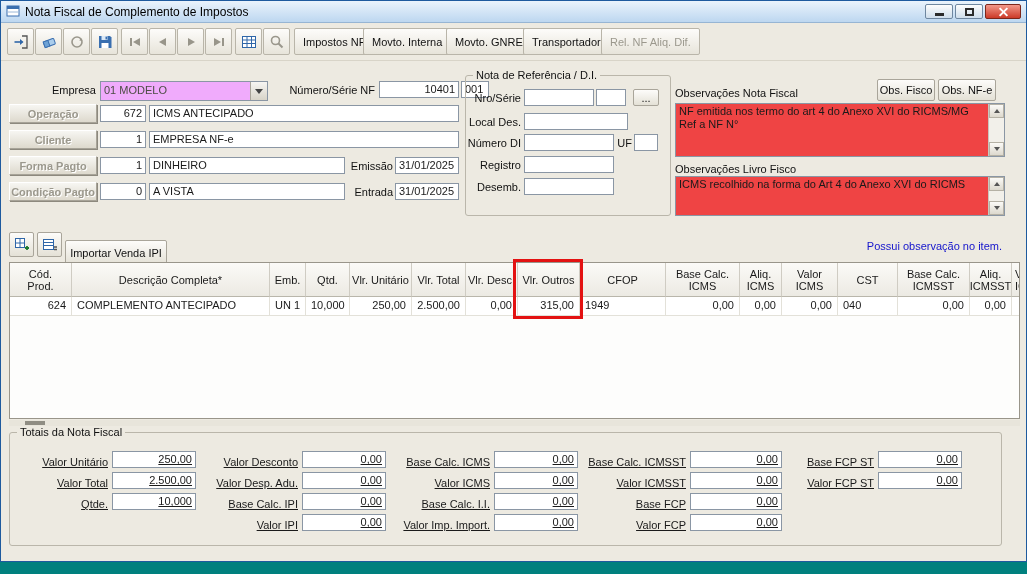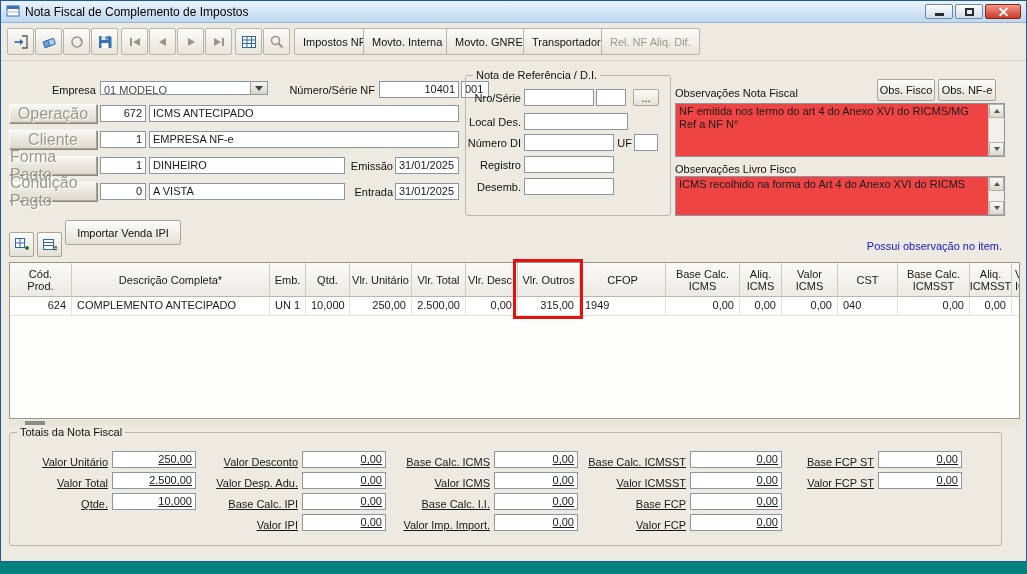--- a/index.html
+++ b/index.html
@@ -52,23 +52,23 @@
     position: absolute; height: 17px; background: #fff; border: 1px solid #8a96a4;
     font-size: 11px; line-height: 15px; padding: 0 3px; white-space: nowrap; overflow: hidden;
   }
   .fld.r { text-align: right; padding-left: 7px; }
   .btn3d {
     position: absolute; height: 19px; border: 1px solid #a7a398;
     border-top-color: #fff; border-left-color: #fff;
     background: linear-gradient(#f7f6f2, #ddd9cd);
     box-shadow: 1px 1px 0 #8d897e;
     color: #9b988d; text-shadow: 1px 1px 0 #ffffff;
-    display: flex; align-items: center; justify-content: center; font-size: 16px;
-  }
-  .combo { position: absolute; height: 14px; background: #ffffff; border: 1px solid #8a96a4; display: flex; }
+    display: flex; align-items: center; justify-content: center; font-size: 11px; font-weight: bold;
+  }
+  .combo { position: absolute; height: 20px; background: #f0abfc; border: 1px solid #8a96a4; display: flex; }
   .combo .cval { flex: 1; line-height: 16px; padding: 0 3px; color: #4c4c44; overflow: hidden; white-space: nowrap; }
   .combo .cbtn {
     width: 17px; background: linear-gradient(#f6f5f2, #d8d4c8); border-left: 1px solid #a7a398;
     display: flex; align-items: center; justify-content: center;
   }
   .arrow-down { width: 0; height: 0; border-left: 4px solid transparent; border-right: 4px solid transparent; border-top: 5px solid #444; }
   .group { position: absolute; border: 1px solid #bab6aa; border-radius: 3px; }
   .group > .gtitle { position: absolute; top: -7px; left: 7px; background: #edeae1; padding: 0 3px; font-size: 11px; color: #111; white-space: nowrap; }
   .sbtn {
     position: absolute; border: 1px solid #a9a59a; border-radius: 2px;
@@ -297,21 +297,21 @@
         <path d="M11 11h4M13 9v4" stroke="#1f7a2f" stroke-width="1.8"></path>
       </svg>
   </div>
   <div class="sbtn" style="left:36px;top:231px;width:25px;height:25px">
     <svg width="16" height="16" viewBox="0 0 16 16">
         <rect x="1.5" y="2.5" width="10" height="10" fill="#fff" stroke="#2f66a8"></rect>
         <path d="M1.5 5.5h10M1.5 8.5h10M1.5 11.5" stroke="#2f66a8"></path>
         <path d="M12 10h3M12 12.5h3" stroke="#555" stroke-width="1.4"></path>
       </svg>
   </div>
-  <div class="sbtn" style="left:64px;top:219px;width:116px;height:25px">Importar Venda IPI</div>
+  <div class="sbtn" style="left:64px;top:239px;width:102px;height:25px">Importar Venda IPI</div>
   <div class="link" style="right:24px;top:239px">Possui observação no item.</div>
 
   <div class="grid">
     <div class="g-h">
       <div class="g-hc gc0">Cód.
 Prod.</div>
       <div class="g-hc gc1">Descrição Completa*</div>
       <div class="g-hc gc2">Emb.</div>
       <div class="g-hc gc3">Qtd.</div>
       <div class="g-hc gc4">Vlr. Unitário</div>

